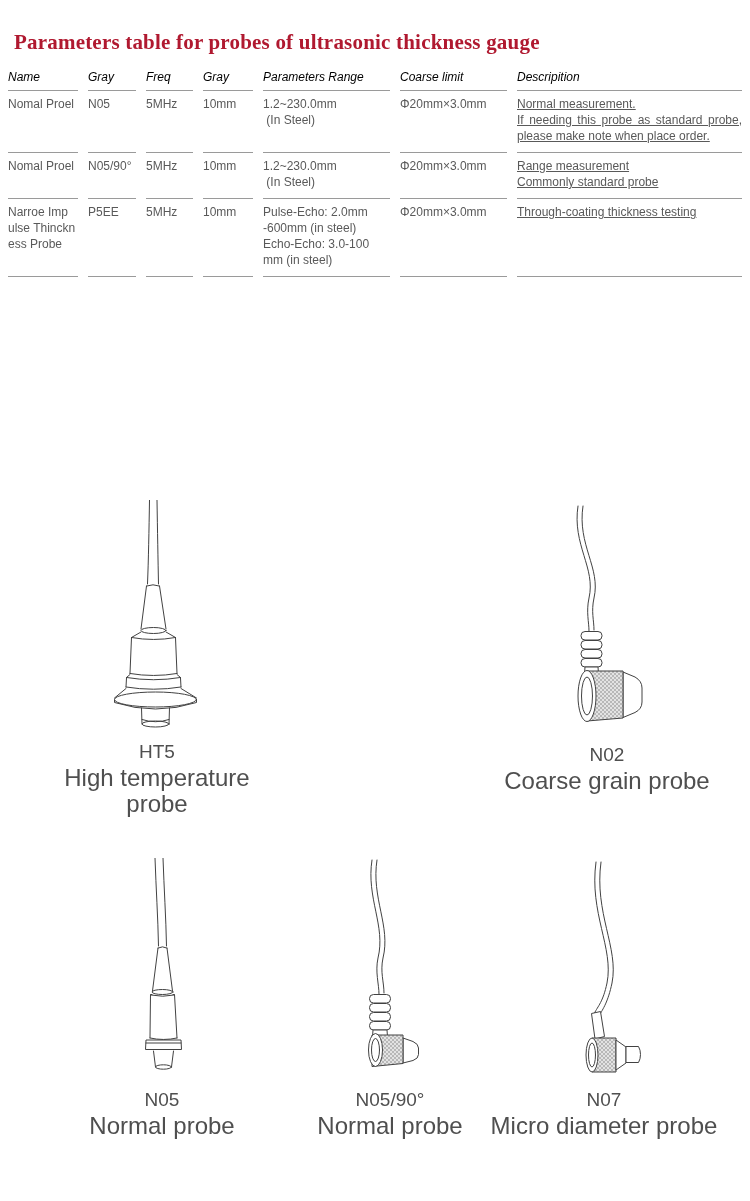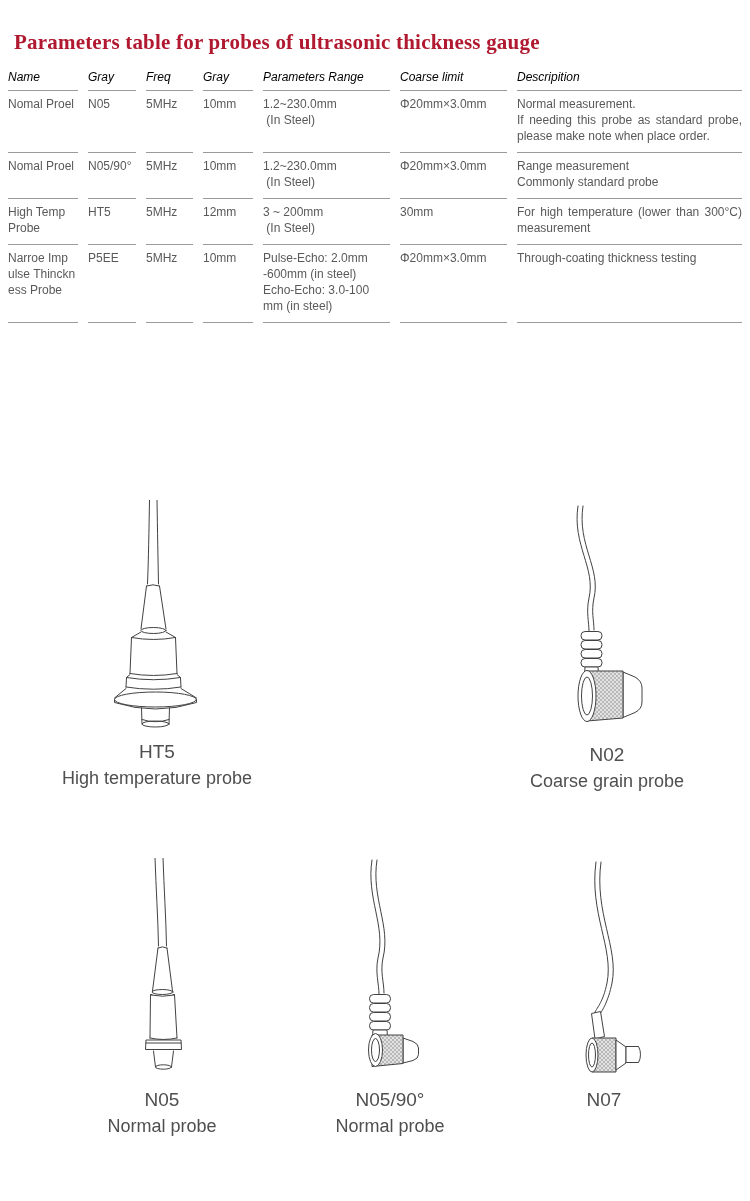--- a/index.html
+++ b/index.html
@@ -18,28 +18,28 @@
     color:#595959;font-size:12px;
   }
   table.params th{
     font-weight:normal;font-size:12px;color:#000000;text-align:left;
     vertical-align:bottom;padding:0 0 6px 0;border-bottom:1px solid #9a9a9a;font-style:italic;
   }
   table.params td{
     vertical-align:top;padding:5px 0 8px 0;line-height:16px;
     border-bottom:1px solid #9a9a9a;white-space:pre-line;margin-left:16px;
   }
-  td.desc{text-align:justify;}
+  td.desc{text-align:justify;text-decoration:underline;}
   .fig{position:absolute;}
   .fig svg{display:block;}
   .caption{
     position:absolute;text-align:center;color:#4f4f4f;
     font-size:19px;line-height:26px;
   }
-  .caption .sub{font-size:18px;}
+  .caption .sub{font-size:24px;}
   svg .ln{fill:none;stroke:#424242;stroke-width:1;stroke-linecap:round;}
   svg .fw{fill:#ffffff;stroke:#424242;stroke-width:1;}
 </style>
 </head>
 <body>
 
 <div class="page">
 
   <h1 class="title">Parameters table for probes of ultrasonic thickness gauge</h1>
 
@@ -79,31 +79,20 @@
       <tr>
         <td>Nomal Proel</td>
         <td>N05/90°</td>
         <td>5MHz</td>
         <td>10mm</td>
         <td>1.2~230.0mm
 &nbsp;(In Steel)</td>
         <td>Φ20mm×3.0mm</td>
         <td class="desc">Range measurement
 Commonly standard probe</td>
-      </tr>
-      <tr>
-        <td>High Temp
-Probe</td>
-        <td>HT5</td>
-        <td>5MHz</td>
-        <td>12mm</td>
-        <td>3 ~ 200mm
-&nbsp;(In Steel)</td>
-        <td>30mm</td>
-        <td class="desc">For high temperature (lower than 300°C) measurement</td>
       </tr>
       <tr>
         <td>Narroe Imp
 ulse Thinckn
 ess Probe</td>
         <td>P5EE</td>
         <td>5MHz</td>
         <td>10mm</td>
         <td>Pulse-Echo:  2.0mm
 -600mm  (in steel)
@@ -235,15 +224,16 @@
   <div class="caption" style="left:42px;top:1087px;width:240px;">
     <div>N05</div>
     <div class="sub">Normal probe</div>
   </div>
   <div class="caption" style="left:270px;top:1087px;width:240px;">
     <div>N05/90°</div>
     <div class="sub">Normal probe</div>
   </div>
   <div class="caption" style="left:469px;top:1087px;width:270px;">
     <div>N07</div>
+    <div class="sub">Micro diameter probe</div>
   </div>
 
 </div>
 
 </body></html>

